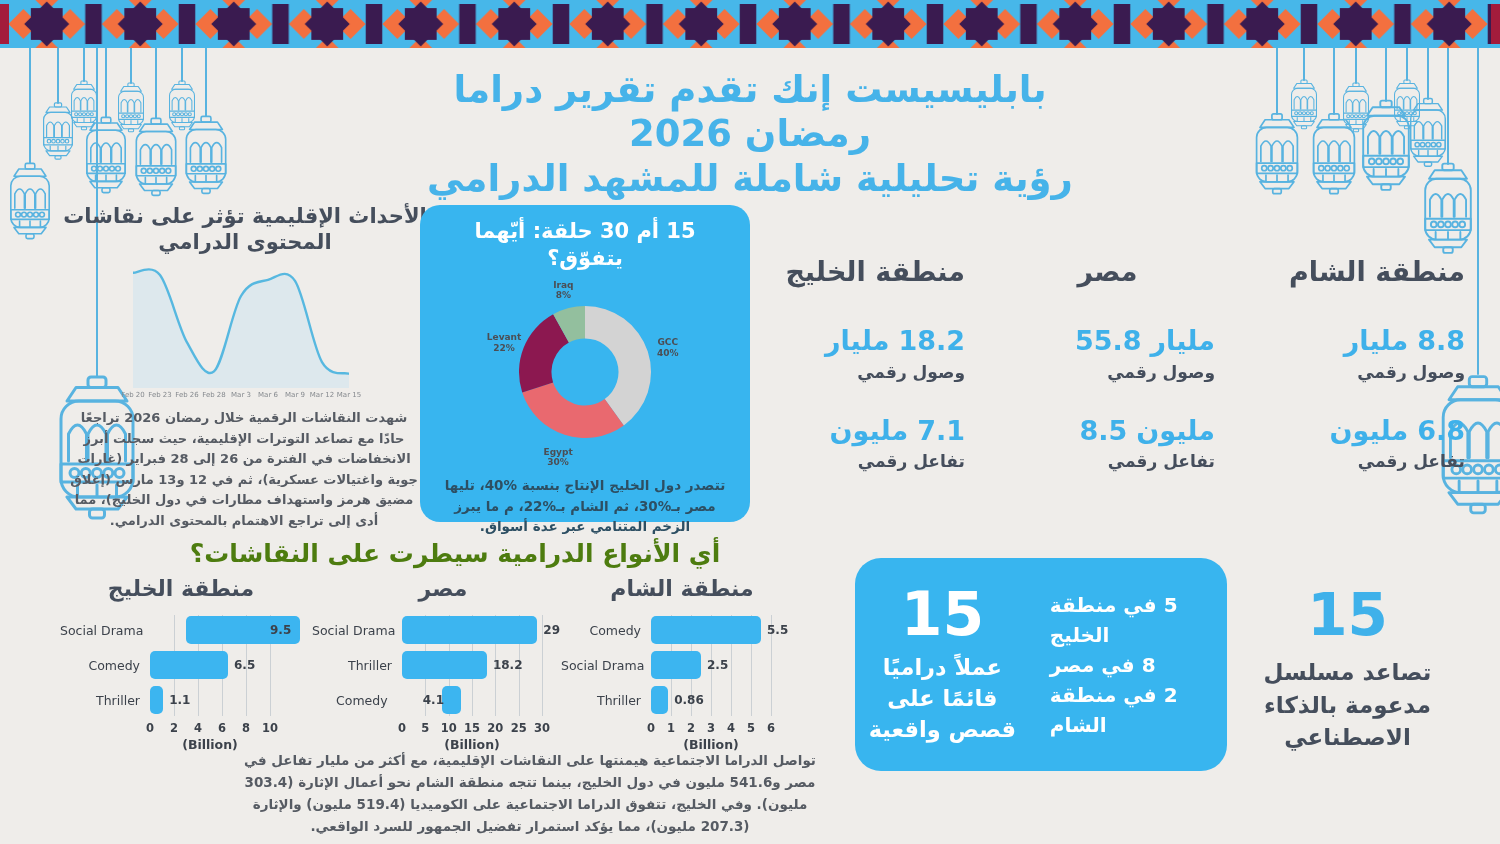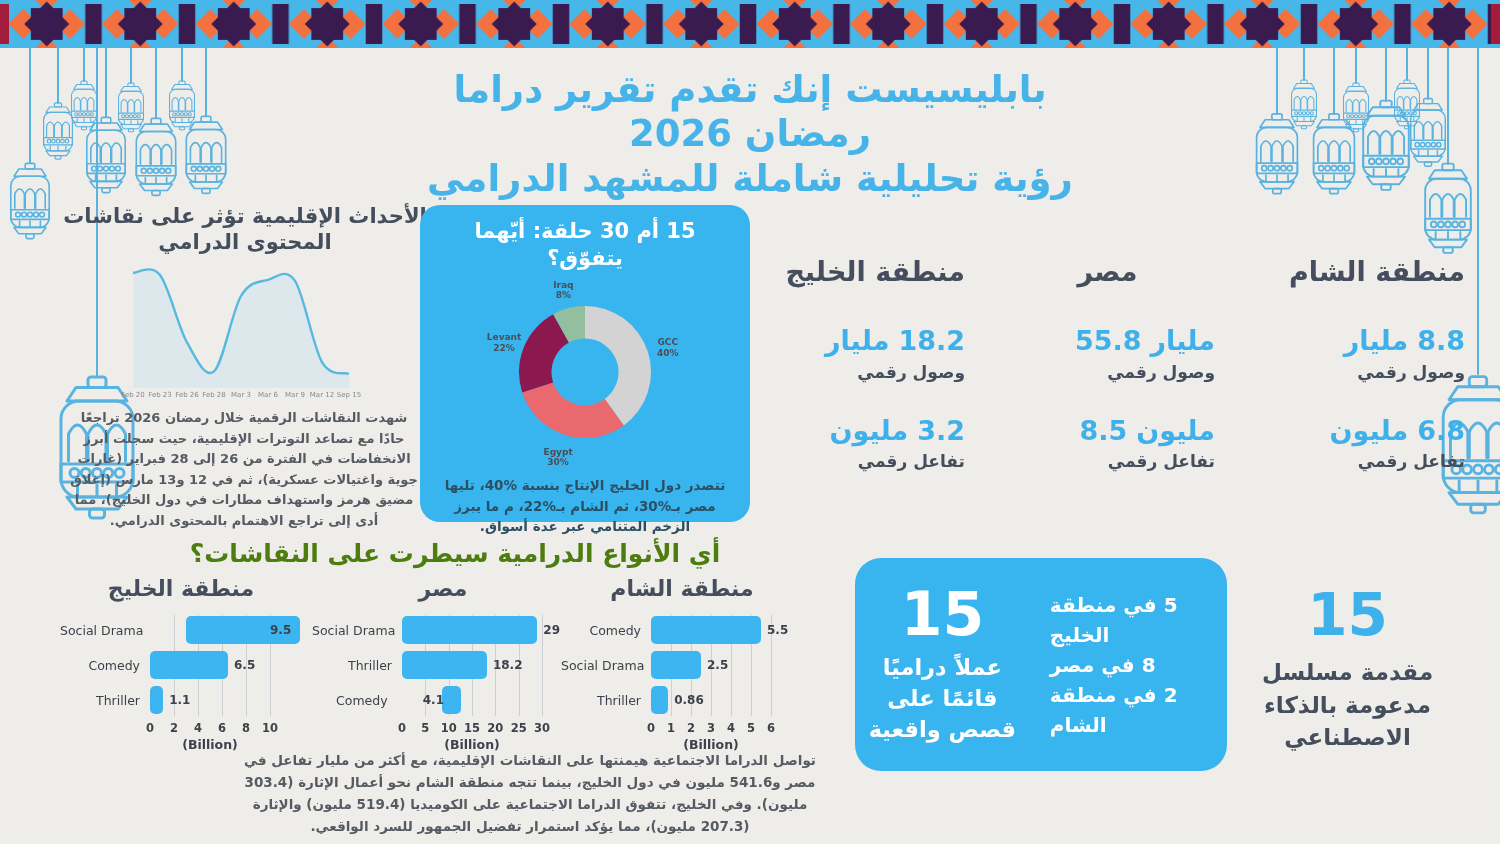--- a/index.html
+++ b/index.html
@@ -182,21 +182,21 @@
       </svg>
     <div class="line-ticks" id="line-ticks">
         <span style="left: -17px;">Feb 20</span>
         <span style="left: 10px;">Feb 23</span>
         <span style="left: 37px;">Feb 26</span>
         <span style="left: 64px;">Feb 28</span>
         <span style="left: 91px;">Mar 3</span>
         <span style="left: 118px;">Mar 6</span>
         <span style="left: 145px;">Mar 9</span>
         <span style="left: 172px;">Mar 12</span>
-        <span style="left: 199px;">Sep 15</span>
+        <span style="left: 199px;">Mar 15</span>
       </div>
   </div>
   <p class="events-para">شهدت النقاشات الرقمية خلال رمضان 2026 تراجعًا حادًا مع تصاعد التوترات الإقليمية، حيث سجلت أبرز الانخفاضات في الفترة من 26 إلى 28 فبراير (غارات جوية واغتيالات عسكرية)، ثم في 12 و13 مارس (إغلاق مضيق هرمز واستهداف مطارات في دول الخليج)، مما أدى إلى تراجع الاهتمام بالمحتوى الدرامي.</p>
 
   <section class="donut-card">
     <h2>15 أم 30 حلقة: أيّهما يتفوّق؟</h2>
     <svg id="donut" width="314" height="196" viewBox="0 0 314 196">
         <path d="M157.0,31.0 A66,66 0 0 1 195.8,150.4 L176.7,124.1 A33.5,33.5 0 0 0 157.0,63.5 Z" fill="#d3d3d3"></path>
         <text x="239.7" y="70.1" text-anchor="middle" font-size="9" font-weight="600" fill="#4b4e55"><tspan x="239.7">GCC</tspan><tspan x="239.7" dy="10.5">40%</tspan></text>
         <path d="M195.8,150.4 A66,66 0 0 1 94.2,117.4 L125.1,107.4 A33.5,33.5 0 0 0 176.7,124.1 Z" fill="#e9696f"></path>
@@ -237,21 +237,21 @@
       <div class="stat-label">تفاعل رقمي</div>
     </div>
     <div class="tcol">
       <div class="tcol-name">منطقة الخليج</div>
       <div class="stat-line">
         <span>18.2</span>
         <span>مليار</span>
       </div>
       <div class="stat-label">وصول رقمي</div>
       <div class="stat-line">
-        <span>3.2</span>
+        <span>7.1</span>
         <span>مليون</span>
       </div>
       <div class="stat-label">تفاعل رقمي</div>
     </div>
   </div>
 
   <h2 class="genres-title">أي الأنواع الدرامية سيطرت على النقاشات؟</h2>
   <div class="genre-chart" id="chart-gulf" style="width: 242px;">
     <div class="gc-title">منطقة الخليج</div>
     <div class="gc-body">
@@ -392,19 +392,19 @@
     </div>
     <div class="fc-list">
       <div>5 في منطقة الخليج</div>
       <div>8 في مصر</div>
       <div>2 في منطقة الشام</div>
     </div>
   </section>
 
   <section class="ai-block">
     <div class="ai-num">15</div>
-    <div class="ai-line">مقدمة مسلسل</div>
+    <div class="ai-line">تصاعد مسلسل</div>
     <div class="ai-line">مدعومة بالذكاء</div>
     <div class="ai-line">الاصطناعي</div>
   </section>
 
   <p class="footer-para">تواصل الدراما الاجتماعية هيمنتها على النقاشات الإقليمية، مع أكثر من مليار تفاعل في مصر و541.6 مليون في دول الخليج، بينما تتجه منطقة الشام نحو أعمال الإثارة (303.4 مليون). وفي الخليج، تتفوق الدراما الاجتماعية على الكوميديا (519.4 مليون) والإثارة (207.3 مليون)، مما يؤكد استمرار تفضيل الجمهور للسرد الواقعي.</p>
 </div>
 
 </body></html>

